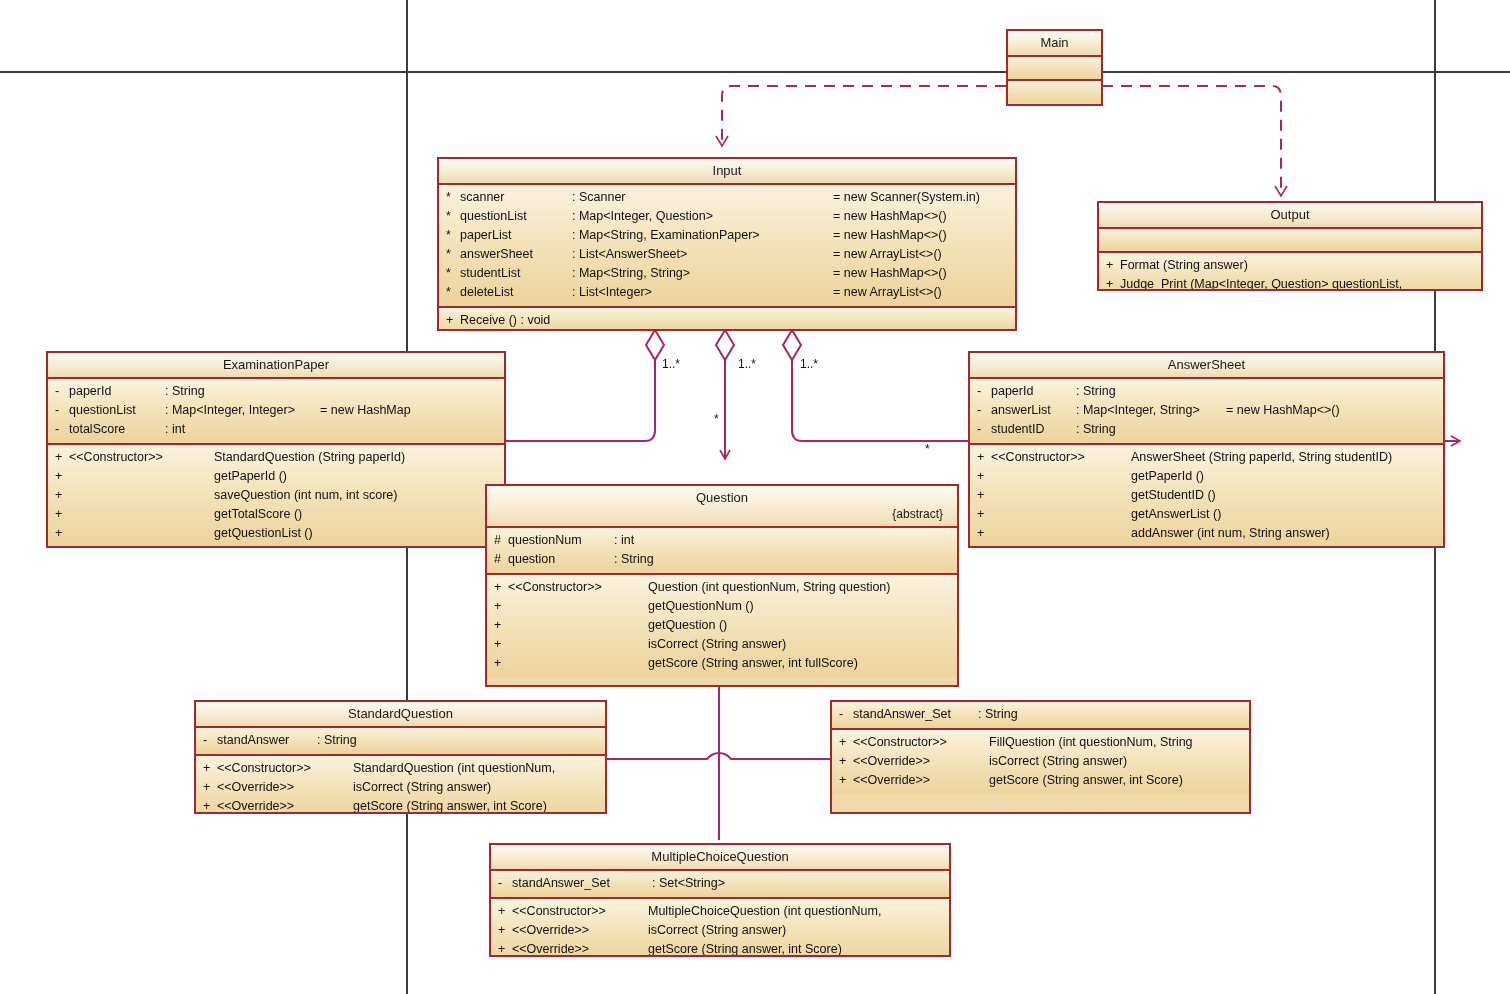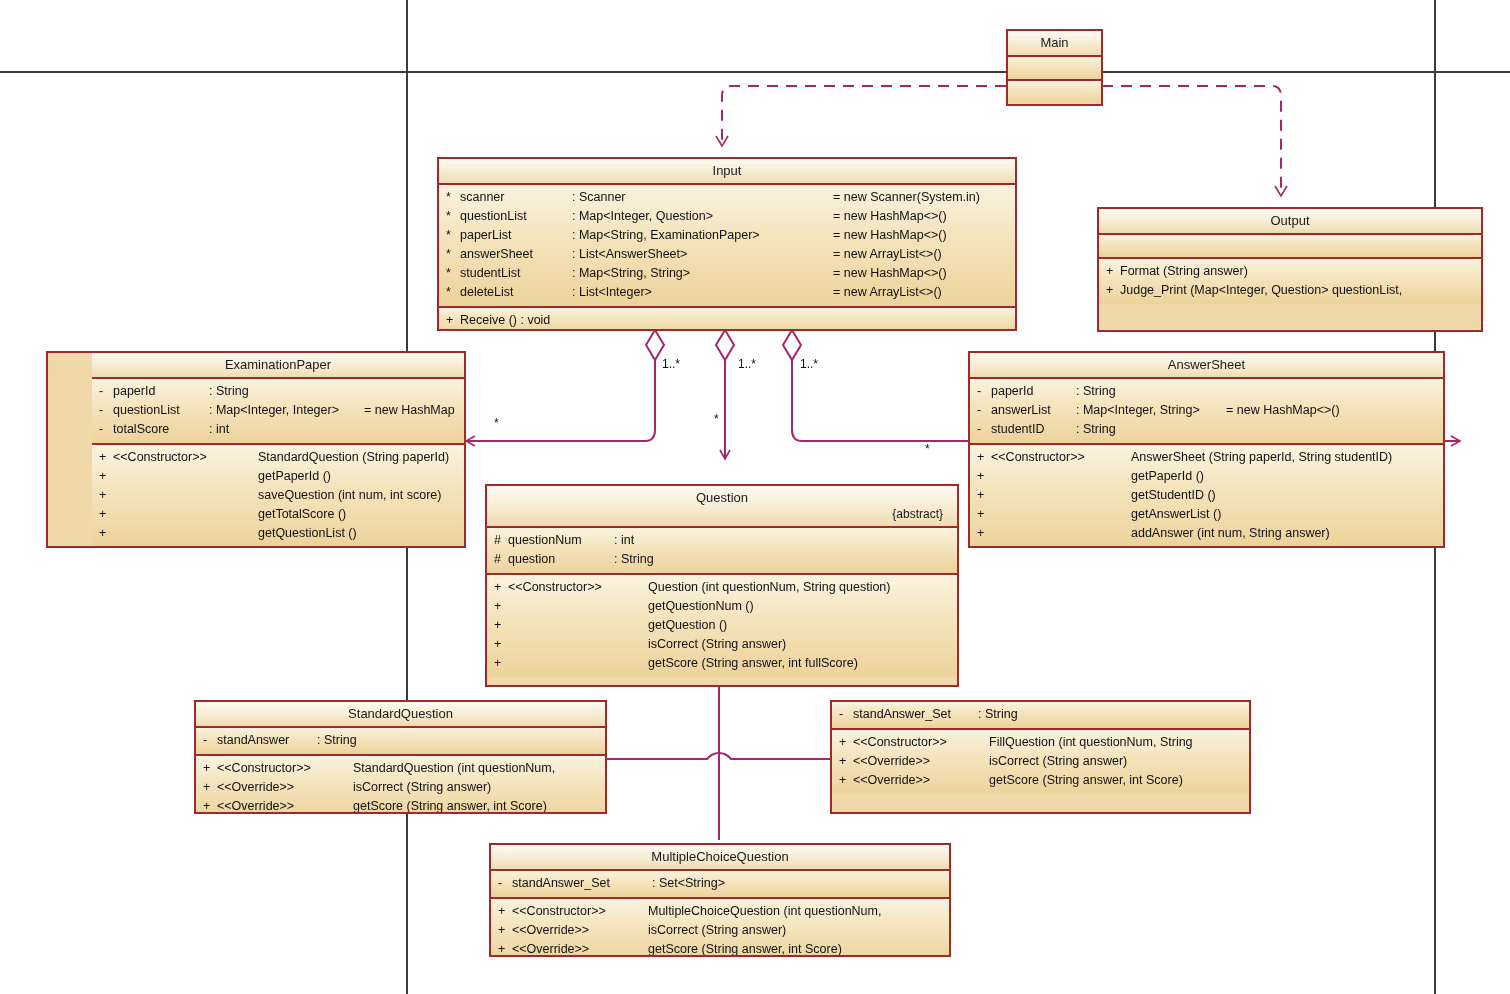--- a/index.html
+++ b/index.html
@@ -169,36 +169,36 @@
       </div>
     </div>
     <div class="comp">
       <div class="row">
         <span class="vis">+</span>
         <span class="sig">Receive ()  : void</span>
       </div>
     </div>
   </div>
 
-  <div class="cls clip" style="left:1097px;top:207px;width:386px;height:125px;">
+  <div class="cls clip" style="left:1097px;top:201px;width:386px;height:90px;">
     <div class="hdr">Output</div>
     <div class="comp empty"></div>
     <div class="comp">
       <div class="row">
         <span class="vis">+</span>
         <span class="sig">Format (String answer)</span>
       </div>
       <div class="row">
         <span class="vis">+</span>
         <span class="sig">Judge_Print (Map&lt;Integer, Question&gt; questionList,</span>
       </div>
     </div>
   </div>
 
-  <div class="cls clip" style="left:46px;top:351px;width:420px;height:197px;padding-left:44px;">
+  <div class="cls clip" style="left:46px;top:351px;width:460px;height:197px;">
     <div class="hdr">ExaminationPaper</div>
     <div class="comp">
       <div class="row">
         <span class="vis">-</span>
         <span class="nm" style="width:96px;">paperId</span>
         <span class="ty" style="width:155px;">: String</span>
         <span class="init"></span>
       </div>
       <div class="row">
         <span class="vis">-</span>

